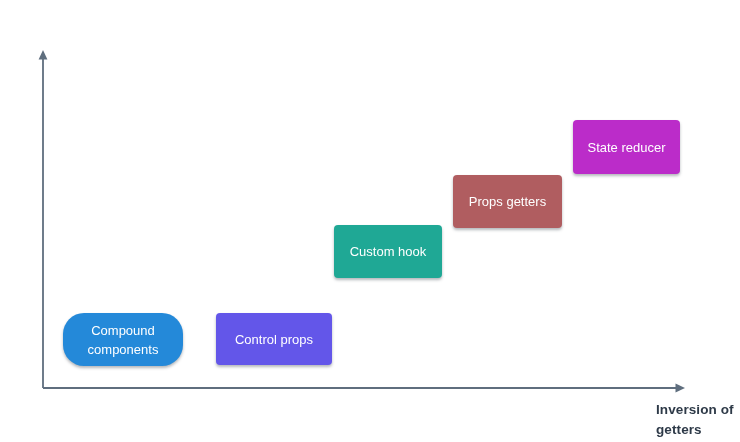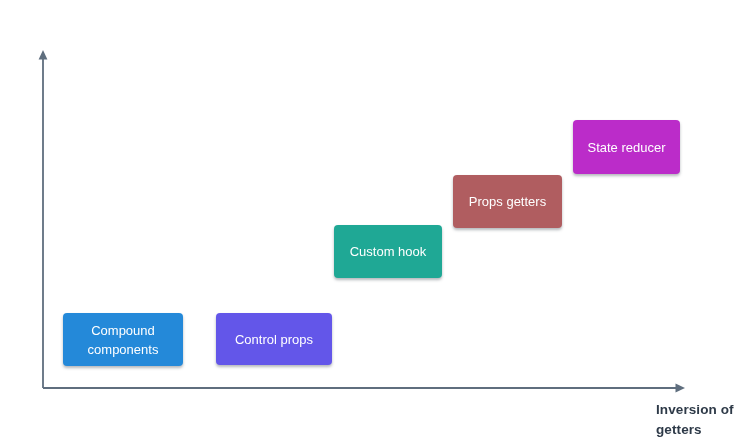--- a/index.html
+++ b/index.html
@@ -75,21 +75,21 @@
 
   <svg class="axes" aria-hidden="true">
     <line x1="43" y1="388" x2="43" y2="58"></line>
     <polygon points="43,50 38.6,59.5 47.4,59.5"></polygon>
     <line x1="43" y1="388" x2="677" y2="388"></line>
     <polygon points="685,388 675.5,383.6 675.5,392.4"></polygon>
   </svg>
 
   <div class="axis-label x-label">Inversion of getters</div>
 
-  <div class="node node-0" style="background: rgb(36, 137, 217);">
+  <div class="node node-0" style="background: rgb(36, 137, 217); border-radius: 21px;">
     <span>Compound components</span>
   </div>
   <div class="node node-1" style="background: rgb(99, 86, 233);">
     <span>Control props</span>
   </div>
   <div class="node node-2" style="background: rgb(31, 168, 149);">
     <span>Custom hook</span>
   </div>
   <div class="node node-3" style="background: rgb(176, 93, 96);">
     <span>Props getters</span>

